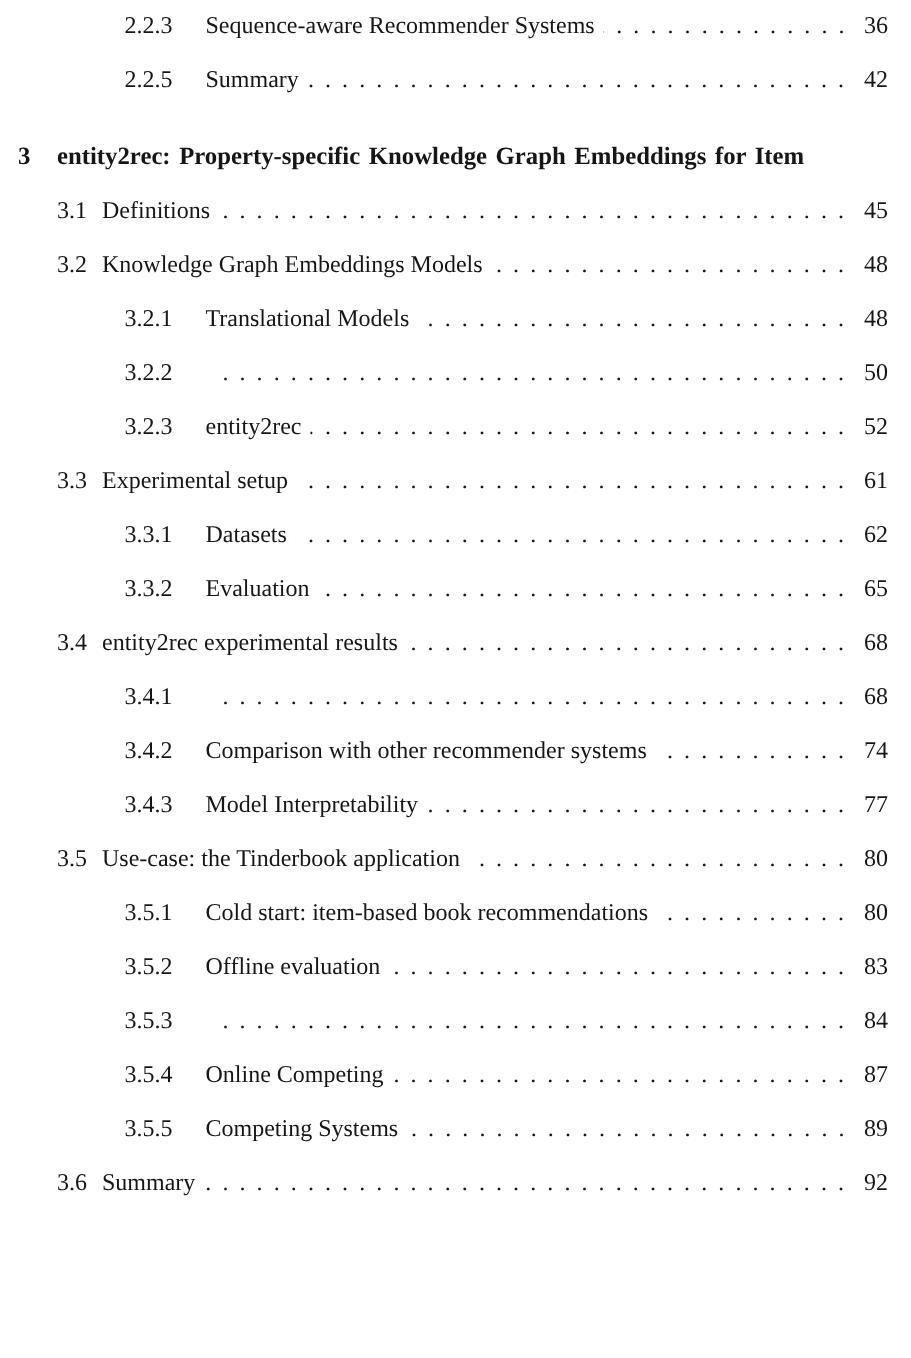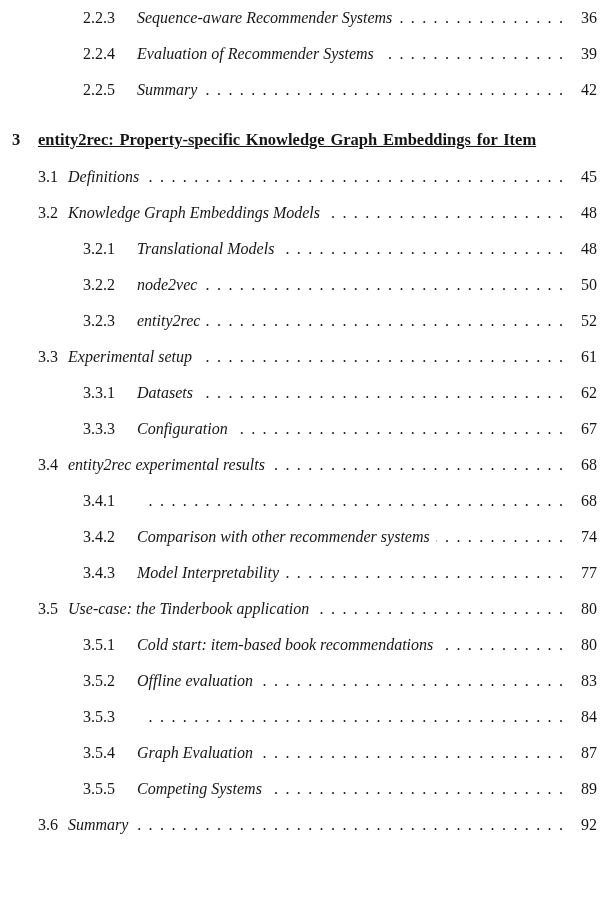--- a/index.html
+++ b/index.html
@@ -16,74 +16,68 @@
     padding: 0 10px 0 12px;
   }
   .entry {
     display: flex;
     height: 36px;
     line-height: 36px;
     font-size: 16px;
     white-space: nowrap;
   }
   .entry .num   { flex: none; line-height: inherit; font-family: Liberation Serif, serif; }
-  .entry .title { flex: none; line-height: inherit; font-style: italic; }
+  .entry .title { flex: none; line-height: inherit; }
   .entry.section    { padding-left: 26px; }  
   .entry.subsection { padding-left: 71px; }  
   .section .num     { width: 30px; }
   .subsection .num  { width: 54px; }
   .leader {
     flex: 1 1 auto;
     overflow: hidden;
     margin: 0 6px 0 6px;
     direction: rtl;           
     line-height: inherit;
   }
   .leader::after {
     content: ". . . . . . . . . . . . . . . . . . . . . . . . . . . . . . . . . . . . . . . . . . . . . . . . . . . . . . . . . . . .";
     word-spacing: 3.4px;
   }
   .page {
     flex: none;
     min-width: 26px;
     margin-left: 2px;
-    text-align: right;
+    text-align: center;
     line-height: inherit;
   }
   
   .entry.chapter {
     height: auto;
     margin-top: 18px;
     margin-bottom: 5px;
     font-weight: bold;
     font-size: 16.5px;
     line-height: 28px;
   }
   .chapter .num { width: 26px; }
-  .chapter-body { flex: 1 1 auto; min-width: 0; text-decoration: underline; }
+  .chapter-body { flex: 1 1 auto; min-width: 0; }
   .chapter-line1 { word-spacing: 1.6px; white-space: nowrap; }
   .chapter-line2 { display: flex; justify-content: space-between; }
 </style>
 </head>
 <body style="background: rgb(255, 255, 255); color: rgb(22, 22, 22);">
 
 <div class="toc">
   <div class="entry subsection">
     <span class="num">2.2.3</span>
     <span class="title">Sequence-aware Recommender Systems</span>
     <span class="leader"></span>
     <span class="page">36</span>
   </div>
 
-  <div class="entry subsection">
-    <span class="num">2.2.4</span>
-    <span class="title">Evaluation of Recommender Systems</span>
-    <span class="leader"></span>
-    <span class="page">39</span>
-  </div>
 
   <div class="entry subsection">
     <span class="num">2.2.5</span>
     <span class="title">Summary</span>
     <span class="leader"></span>
     <span class="page">42</span>
   </div>
 
   <div class="entry chapter">
     <span class="num">3</span>
@@ -108,21 +102,20 @@
 
   <div class="entry subsection">
     <span class="num">3.2.1</span>
     <span class="title">Translational Models</span>
     <span class="leader"></span>
     <span class="page">48</span>
   </div>
 
   <div class="entry subsection">
     <span class="num">3.2.2</span>
-    <span class="title">node2vec</span>
     <span class="leader"></span>
     <span class="page">50</span>
   </div>
 
   <div class="entry subsection">
     <span class="num">3.2.3</span>
     <span class="title">entity2rec</span>
     <span class="leader"></span>
     <span class="page">52</span>
   </div>
@@ -134,27 +127,27 @@
     <span class="page">61</span>
   </div>
 
   <div class="entry subsection">
     <span class="num">3.3.1</span>
     <span class="title">Datasets</span>
     <span class="leader"></span>
     <span class="page">62</span>
   </div>
 
-
-  <div class="entry subsection">
-    <span class="num">3.3.3</span>
-    <span class="title">Configuration</span>
-    <span class="leader"></span>
-    <span class="page">67</span>
-  </div>
+  <div class="entry subsection">
+    <span class="num">3.3.2</span>
+    <span class="title">Evaluation</span>
+    <span class="leader"></span>
+    <span class="page">65</span>
+  </div>
+
 
   <div class="entry section">
     <span class="num">3.4</span>
     <span class="title">entity2rec experimental results</span>
     <span class="leader"></span>
     <span class="page">68</span>
   </div>
 
   <div class="entry subsection">
     <span class="num">3.4.1</span>
@@ -198,21 +191,21 @@
   </div>
 
   <div class="entry subsection">
     <span class="num">3.5.3</span>
     <span class="leader"></span>
     <span class="page">84</span>
   </div>
 
   <div class="entry subsection">
     <span class="num">3.5.4</span>
-    <span class="title">Graph Evaluation</span>
+    <span class="title">Online Competing</span>
     <span class="leader"></span>
     <span class="page">87</span>
   </div>
 
   <div class="entry subsection">
     <span class="num">3.5.5</span>
     <span class="title">Competing Systems</span>
     <span class="leader"></span>
     <span class="page">89</span>
   </div>

